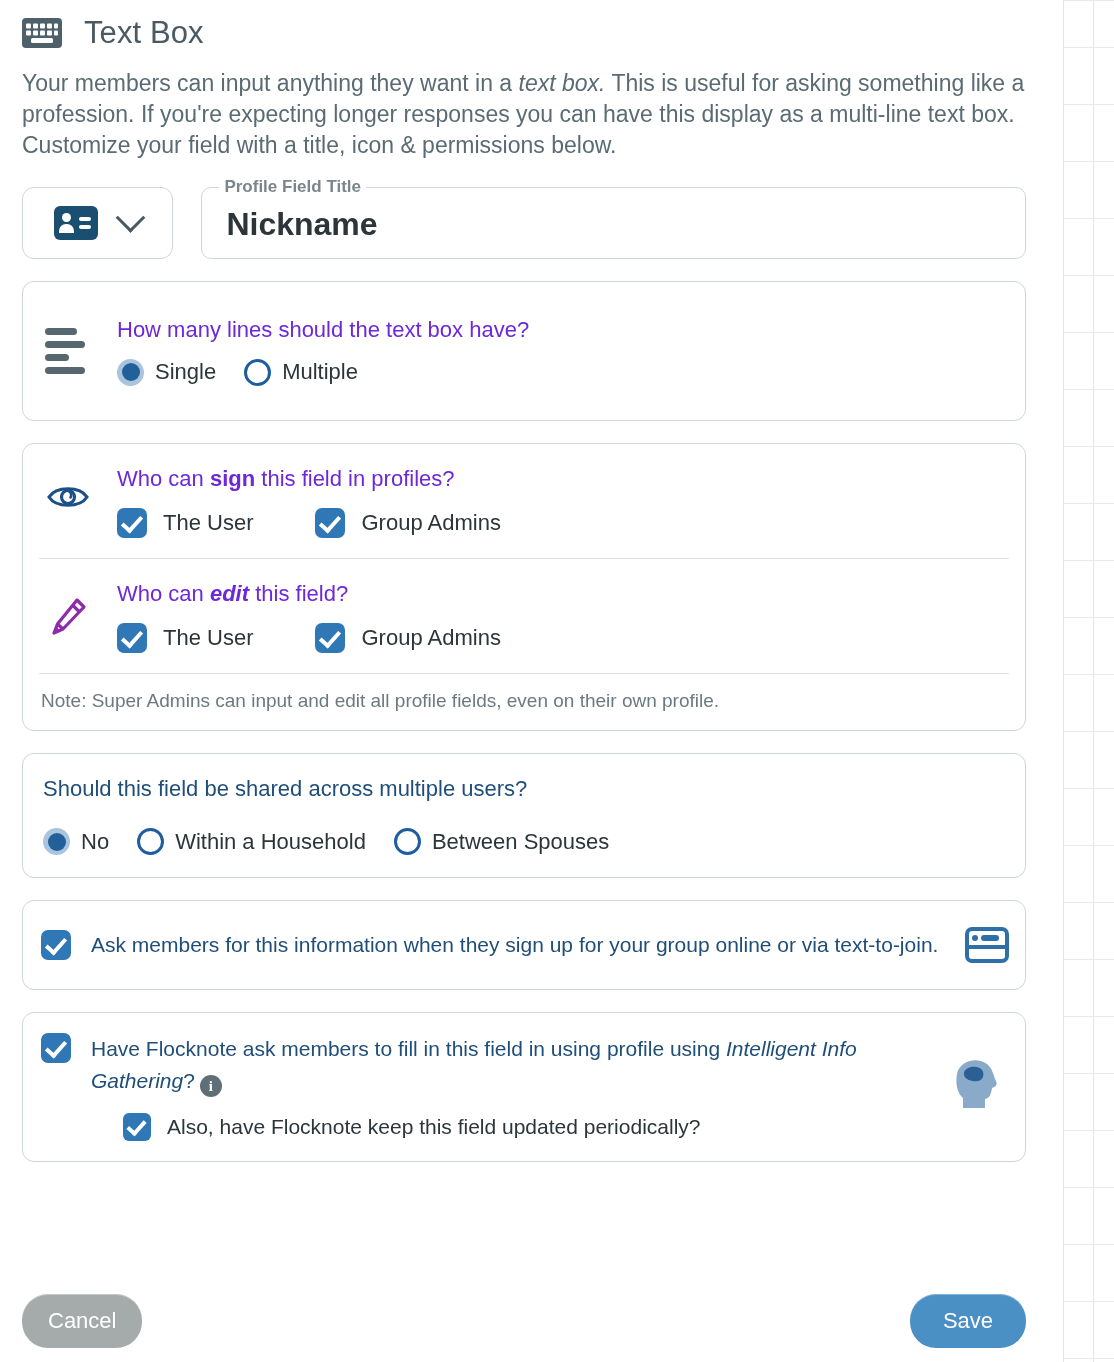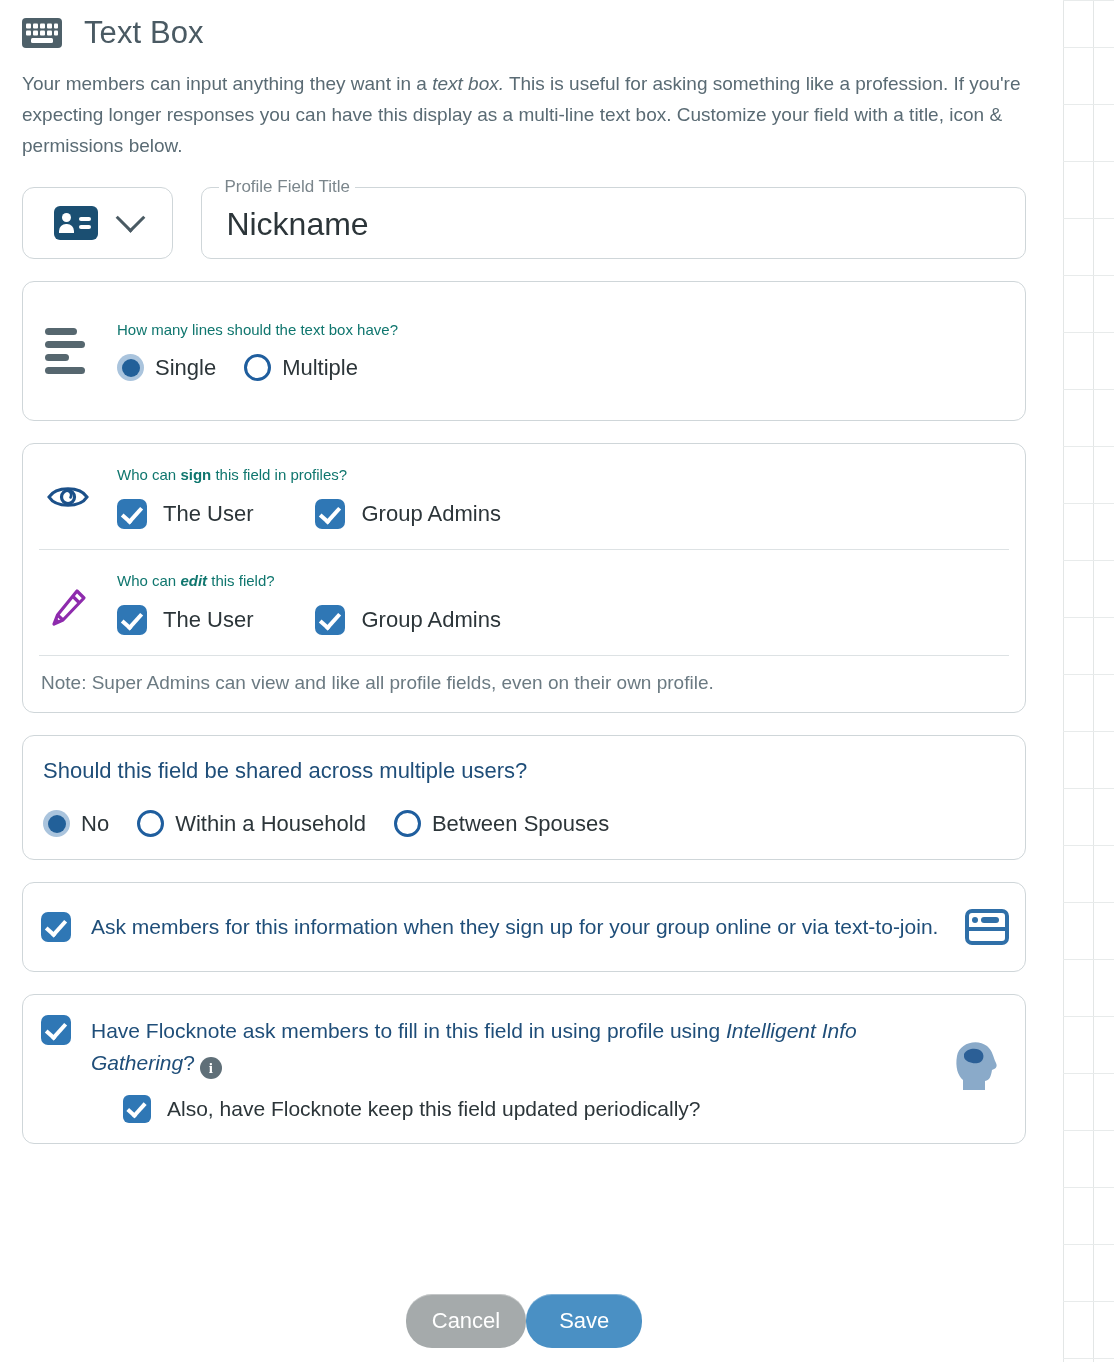--- a/index.html
+++ b/index.html
@@ -69,31 +69,32 @@
   .page-title {
     font-size: 31px;
     color: #4a5a63;
     margin-left: 22px;
     letter-spacing: 0.1px;
   }
 
   .page-desc {
     margin: 14px 22px 0 22px;
     width: 1012px;
-    font-size: 19px;
+    font-size: 23px;
     line-height: 31px;
     color: #5a6b74;
   }
   .page-desc i { font-style: italic; }
 
   
   .field-row {
     display: flex;
     align-items: flex-start;
     margin: 26px 22px 0 22px;
+    font-weight: bold;
   }
   .icon-select {
     width: 152px;
     height: 72px;
     border: 1px solid #cfd6d9;
     border-radius: 12px;
     display: flex;
     align-items: center;
     justify-content: center;
     gap: 22px;
@@ -197,22 +198,22 @@
     border-radius: 4px;
     margin-bottom: 6px;
   }
   .lines-icon div:nth-child(1) { width: 32px; }
   .lines-icon div:nth-child(2) { width: 40px; }
   .lines-icon div:nth-child(3) { width: 24px; }
   .lines-icon div:nth-child(4) { width: 40px; margin-bottom: 0; }
 
   .lines-body { margin-left: 26px; }
   .q-text {
-    font-size: 15px;
-    color: #0f766e;
+    font-size: 22px;
+    color: #6d28d9;
     margin-bottom: 16px;
   }
   .q-text b { font-weight: bold; }
   .q-text i { font-style: italic; font-weight: bold; }
 
   .opt-row { display: flex; align-items: center; }
   .radio-opt {
     display: flex;
     align-items: center;
     margin-right: 28px;
@@ -392,21 +393,21 @@
   
   .footer {
     position: absolute;
     left: 0; right: 0;
     top: 1285px;
     height: 72px;
     padding: 0 22px;
     box-sizing: border-box;
     display: flex;
     align-items: center;
-    justify-content: center;
+    justify-content: space-between;
   }
   .btn {
     border: none;
     border-radius: 26px;
     color: #fff;
     font-size: 22px;
     font-family: "Liberation Sans", sans-serif;
     cursor: pointer;
     padding: 0 26px;
     height: 54px;
@@ -536,21 +537,21 @@
           <label class="check-opt second">
             <span class="cbox"></span>
             <span class="check-label">Group Admins</span>
           </label>
         </div>
       </div>
     </div>
 
     <div class="perm-divider"></div>
 
-    <div class="perm-note">Note: Super Admins can view and like all profile fields, even on their own profile.</div>
+    <div class="perm-note">Note: Super Admins can input and edit all profile fields, even on their own profile.</div>
   </div>
 
   <div class="card card-share">
     <div class="share-q">Should this field be shared across multiple users?</div>
     <div class="opt-row">
       <label class="radio-opt">
         <span class="radio on"></span>
         <span class="radio-label">No</span>
       </label>
       <label class="radio-opt">

